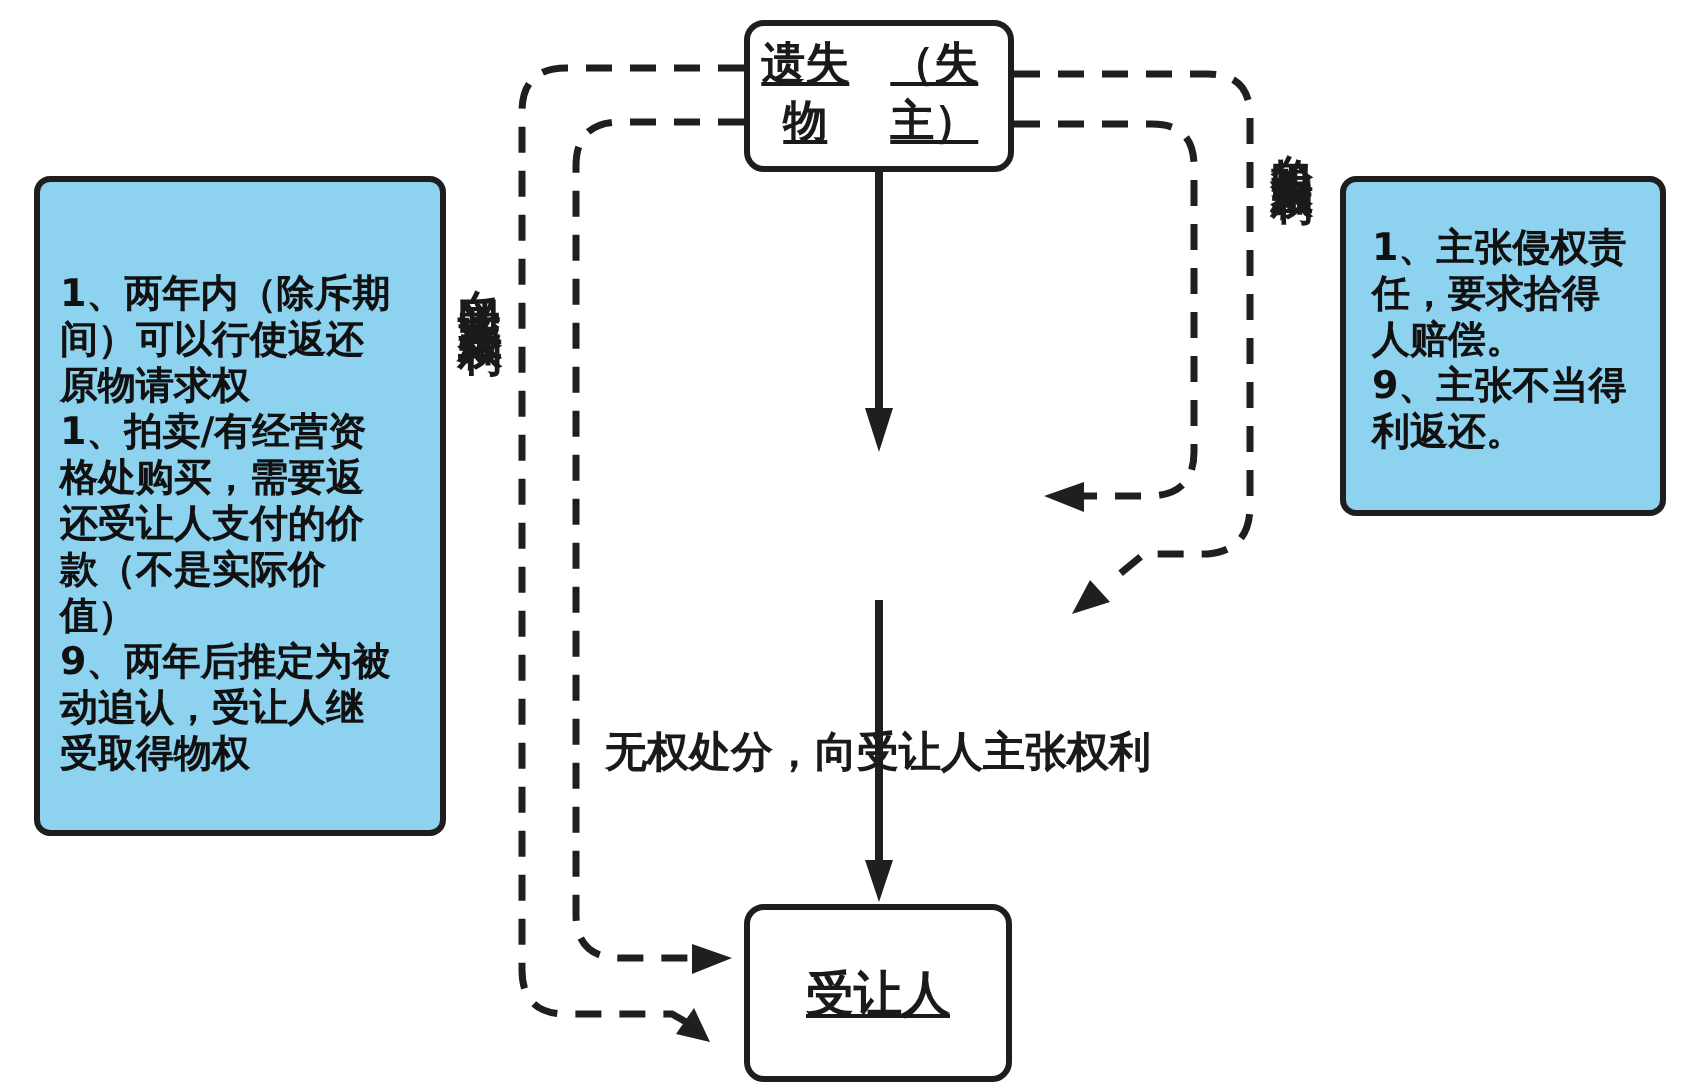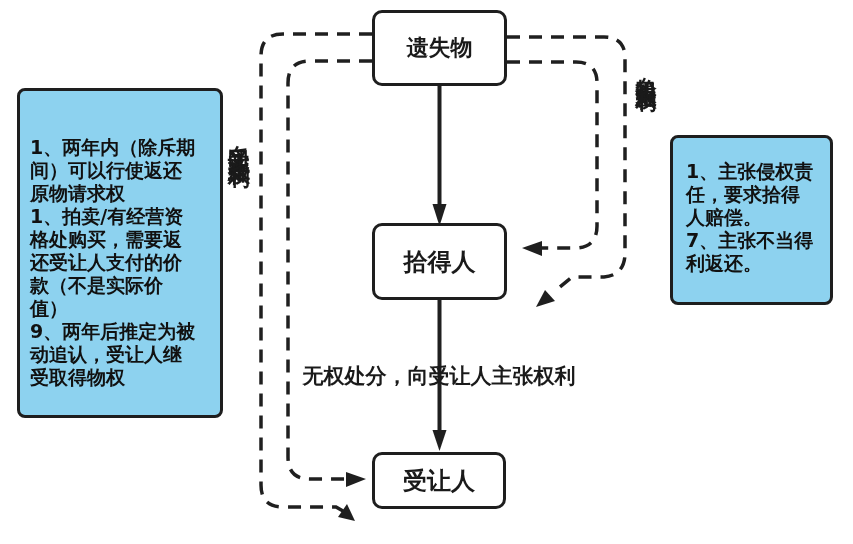--- a/index.html
+++ b/index.html
@@ -9,32 +9,32 @@
   }
   svg.lines{position:absolute;left:0;top:0;width:853px;height:544px;}
   .ln{stroke:var(--line-color,#1f1f1f);fill:none;}
   .ah{fill:var(--line-color,#1f1f1f);stroke:none;}
   .dashed{stroke-width:3.5;stroke-dasharray:13 9;}
   .solid{stroke-width:4;}
 
   .node{
     position:absolute;background:#fff;border:3.5px solid #1e1e1e;border-radius:10px;
     display:flex;flex-direction:row;align-items:center;justify-content:center;
-    font-weight:bold;box-sizing:border-box;text-align:center;
+    font-weight:bold;box-sizing:border-box;text-align:center;text-decoration:underline;
   }
   .node-top{left:372px;top:10px;width:135px;height:76px;font-size:22px;line-height:1.3;}
   .node-mid{left:372px;top:223px;width:135px;height:77px;font-size:24px;}
-  .node-bot{left:372px;top:452px;width:134px;height:57px;font-size:24px;}
+  .node-bot{left:372px;top:452px;width:134px;height:89px;font-size:24px;}
 
   .note{
     position:absolute;background:var(--note-fill,#8dd2ef);border:3px solid #1e1e1e;
     border-radius:8px;box-sizing:border-box;font-weight:bold;color:#111;
   }
   .note-left{left:17px;top:88px;width:206px;height:330px;font-size:19px;line-height:23px;padding:45px 24px 0 10px;}
-  .note-right{left:670px;top:88px;width:163px;height:170px;font-size:19px;line-height:23px;padding:22px 13px 0 13px;margin-top:47px;}
+  .note-right{left:670px;top:88px;width:163px;height:170px;font-size:19px;line-height:23px;padding:22px 13px 0 13px;}
   .note .item{margin:0;}
 
   .vlabel{
     position:absolute;writing-mode:vertical-rl;text-orientation:upright;
     font-weight:bold;white-space:nowrap;
   }
   .vlabel-left{left:224px;top:127px;font-size:22px;letter-spacing:3px;}
   .vlabel-right{left:632px;top:60px;font-size:21px;letter-spacing:2px;}
 
   .edge-label{
@@ -63,35 +63,33 @@
 
     <path class="ln dashed" d="M 507 62 H 576 Q 597 62 597 83 V 226 Q 597 247 576 248 H 542"></path>
     <polygon class="ah" points="522,248 542,241 542,256"></polygon>
 
     <path class="ln dashed" d="M 507 37 H 604 Q 625 37 625 58 V 253 Q 625 275 604 277 H 572 L 555 291"></path>
     <polygon class="ah" points="536,307 545,290 555,301"></polygon>
   </svg>
 
   <div class="node node-top">
     <span>遗失物</span>
-  </div>
-  <div class="node node-mid">
-    <span>拾得人</span>
+    <span>（失主）</span>
   </div>
   <div class="node node-bot">
     <span>受让人</span>
   </div>
 
   <div class="note note-left">
     <div class="item">1、两年内（除斥期间）可以行使返还原物请求权</div>
     <div class="item">1、拍卖/有经营资格处购买，需要返还受让人支付的价款（不是实际价值）</div>
     <div class="item">9、两年后推定为被动追认，受让人继受取得物权</div>
   </div>
   <div class="note note-right">
     <div class="item">1、主张侵权责任，要求拾得人赔偿。</div>
-    <div class="item">7、主张不当得利返还。</div>
+    <div class="item">9、主张不当得利返还。</div>
   </div>
 
   <div class="vlabel vlabel-left">向受让人主张权利</div>
   <div class="vlabel vlabel-right">向拾得人主张权利</div>
   <div class="edge-label">无权处分，向受让人主张权利</div>
 
 </div>
 
 </body></html>

